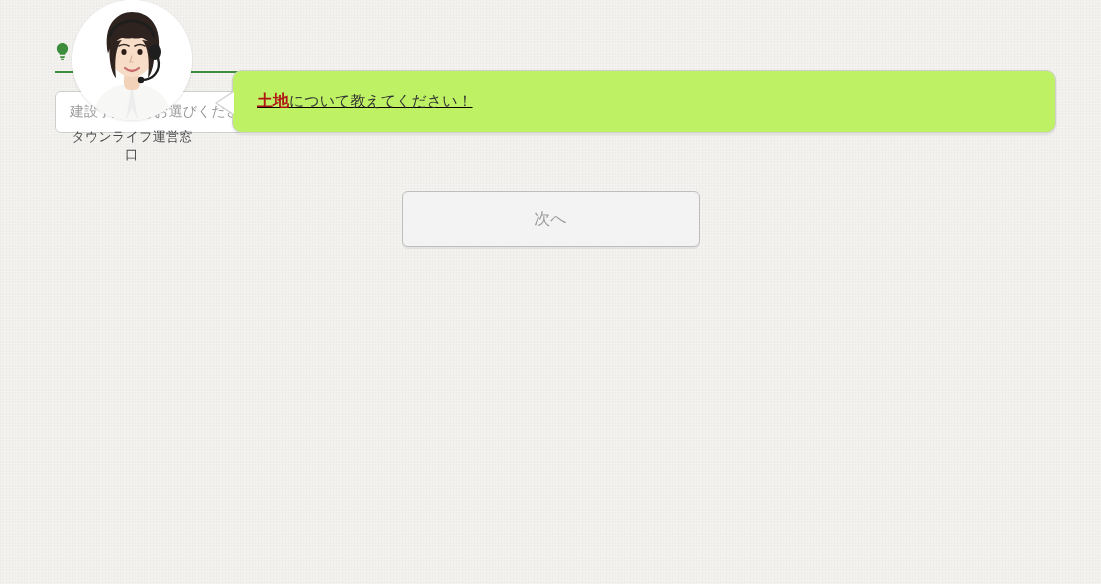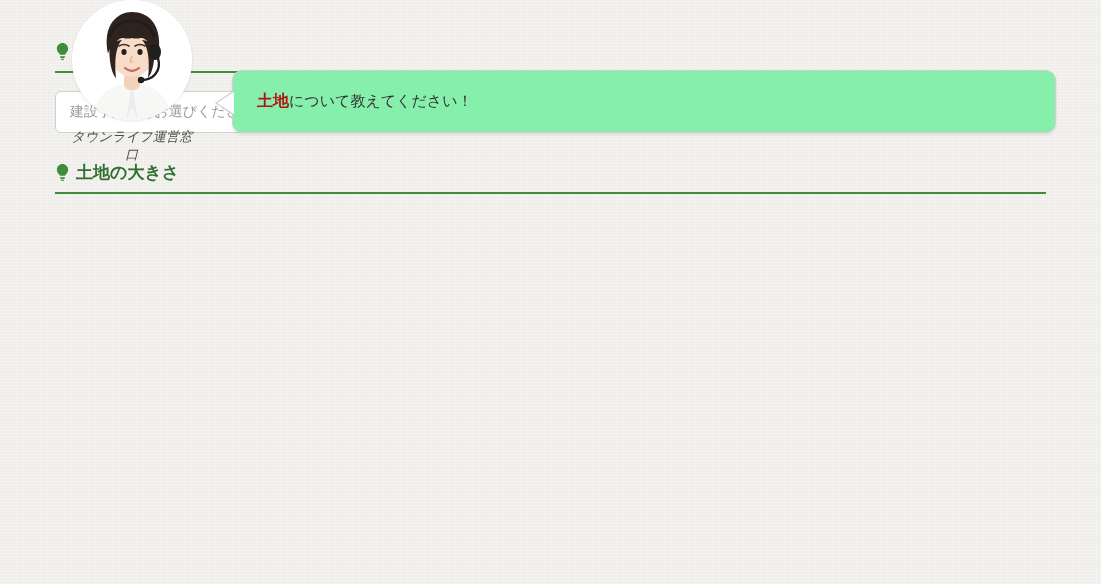--- a/index.html
+++ b/index.html
@@ -21,21 +21,20 @@
 .container {
   position: relative;
   padding: 12px 55px 30px 55px;
 }
 .avatar-block {
   position: absolute;
   left: 67px;
   top: 0px;
   width: 130px;
   text-align: center;
-  font-style: italic;
 }
 .avatar-circle {
   width: 120px;
   height: 120px;
   border-radius: 50%;
   background: #fff;
   margin: 0 auto 8px auto;
   position: relative;
   overflow: hidden;
   box-shadow: 0 1px 3px rgba(0,0,0,0.10);
@@ -43,25 +42,26 @@
 .avatar-label {
   font-size: 13px;
   color: #4a4a4a;
   letter-spacing: 0.02em;
 }
 .speech-bubble {
   position: absolute;
   left: 232px;
   top: 70px;
   width: 824px;
-  background: #86efac;
+  background: #bef264;
   border: 1px solid #cfcfcf;
   border-radius: 10px;
   padding: 20px 24px;
   box-shadow: 0 2px 3px rgba(0,0,0,0.08);
+  text-decoration: underline;
 }
 .speech-bubble::before {
   content: "";
   position: absolute;
   left: -18px;
   top: 20px;
   width: 0; height: 0;
   border-top: 12px solid transparent;
   border-bottom: 12px solid transparent;
   border-right: 18px solid #cfcfcf;
@@ -210,24 +210,21 @@
       <span class="section-title">建設予定地</span>
     </div>
     <div class="select-wrap">
       <div class="select-input">
         <span>建設予定地をお選びください</span>
       </div>
     </div>
   </div>
 
   <div class="section">
-    <div class="section-header">
-      <span class="bulb-icon">
-        <svg width="15" height="17" viewBox="0 0 16 18" fill="currentColor">
-            <path d="M8 0C4.7 0 2 2.7 2 6c0 2 1 3.7 2.4 4.8.4.3.6.8.6 1.2v.5h6v-.5c0-.5.2-.9.6-1.2C13 9.7 14 8 14 6c0-3.3-2.7-6-6-6zM5.5 14h5v1.2c0 .4-.3.8-.8.8H6.3c-.4 0-.8-.3-.8-.8V14zm.8 2.6h3.4c0 .8-.8 1.4-1.7 1.4s-1.7-.6-1.7-1.4z"></path>
-          </svg>
-      </span>
-      <span class="section-title">土地の大きさ</span>
-    </div>
-  </div>
-
+  </div>
+
+  <div class="next-btn-row">
+    <div class="next-btn">
+      <span>次へ</span>
+    </div>
+  </div>
 
 </div>
 
 </body></html>

